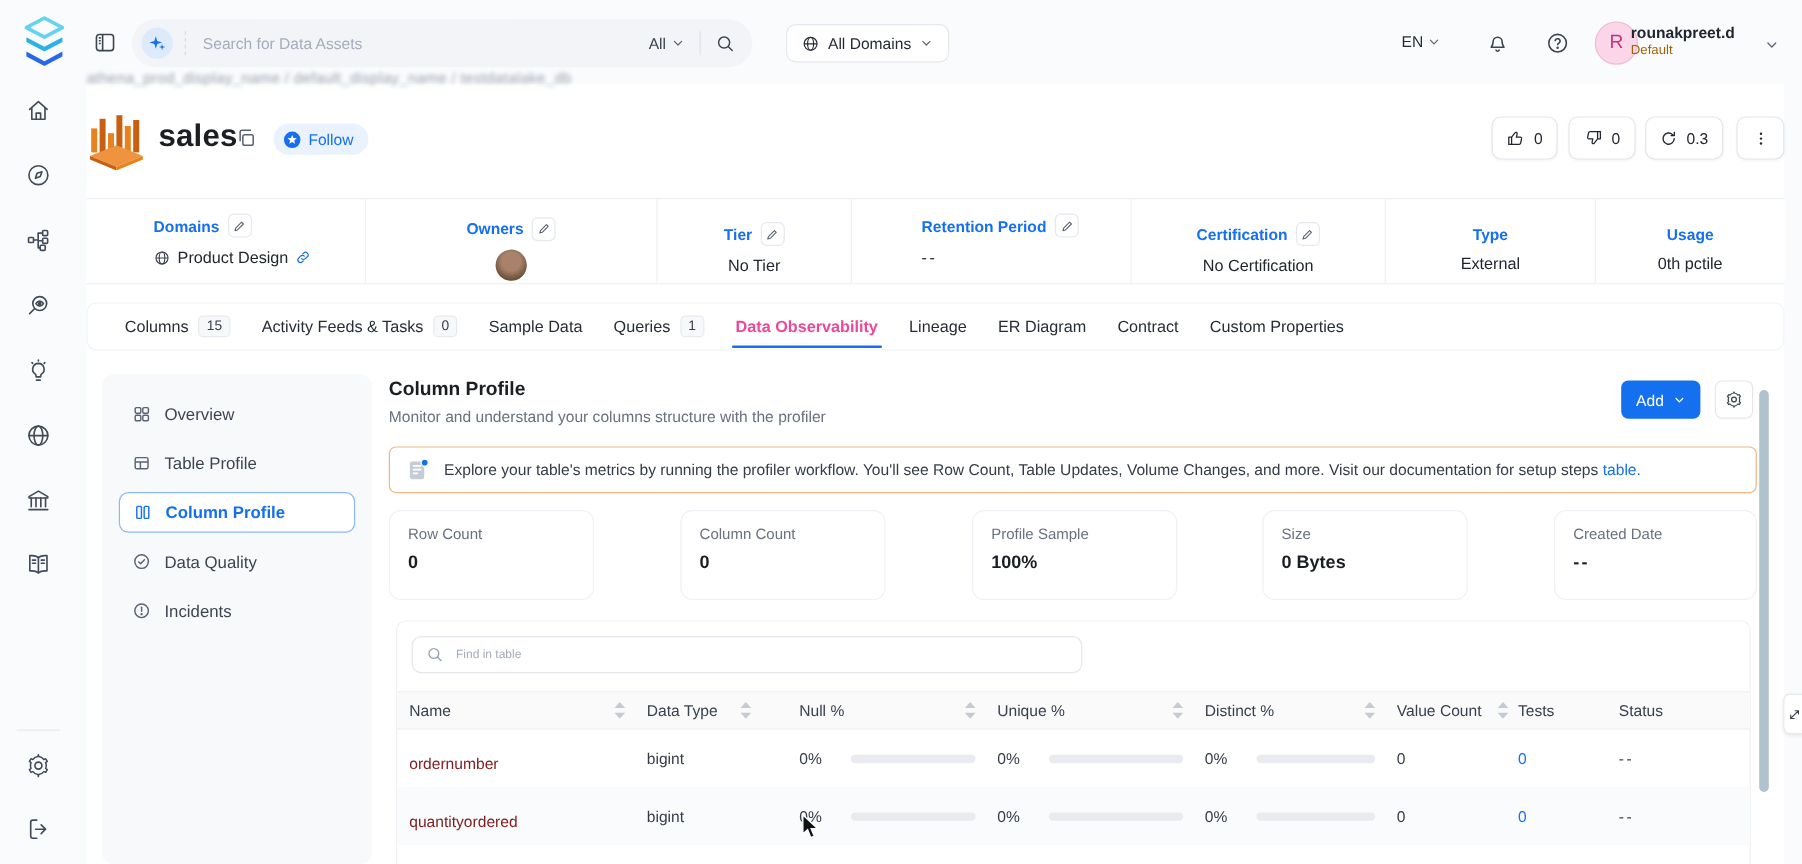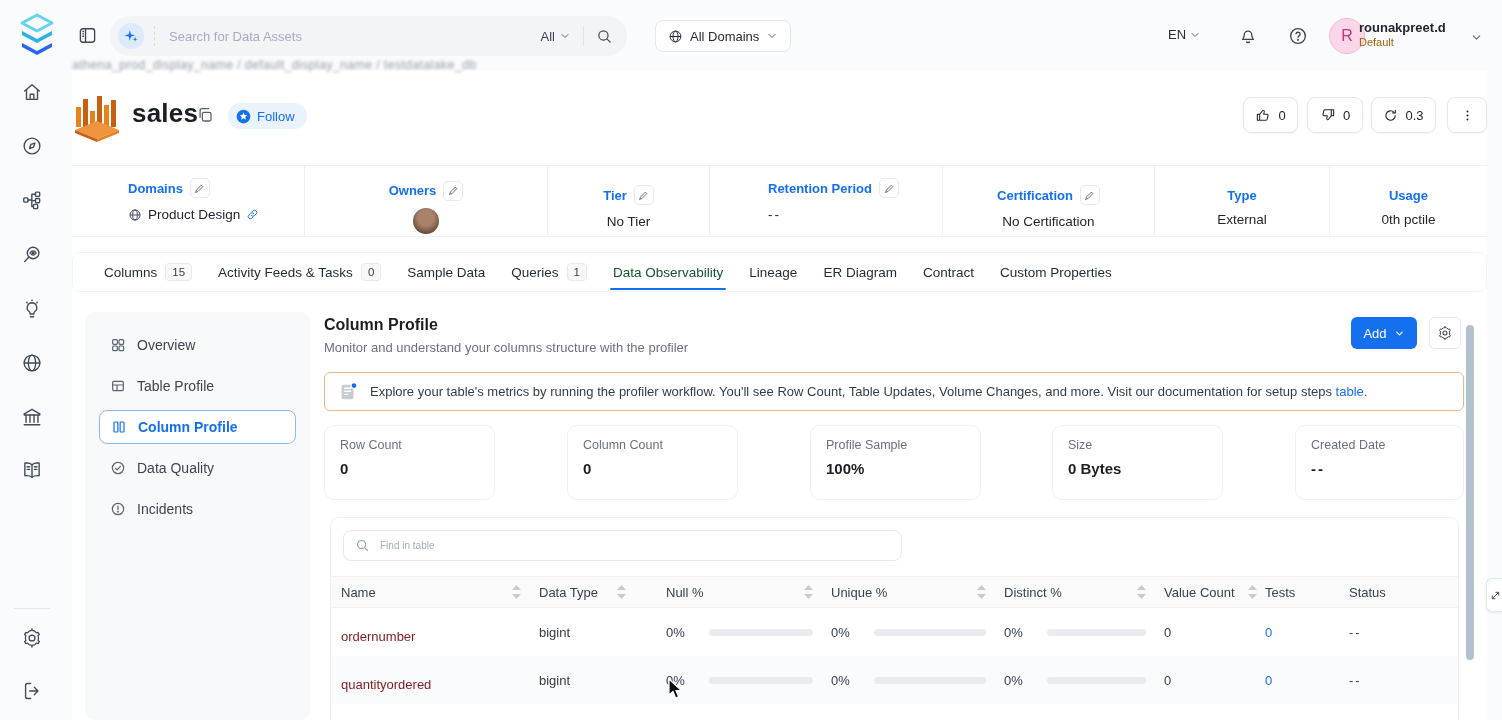--- a/index.html
+++ b/index.html
@@ -82,21 +82,21 @@
   .owner-photo { margin-top:7px; width:26px; height:26px; border-radius:50%;
     background:radial-gradient(circle at 50% 38%, #a8826a 0 38%, #6d503c 72%, #4e382a 100%); }
 
   
   .tabs-card {
     left:72px; top:252px; width:1415px; height:40px; background:#fff;
     border:1px solid #f1f3f6; border-radius:8px; display:flex; align-items:stretch; padding:0 6px 0 18px;
   }
   .tab { position:relative; display:flex; align-items:center; gap:8px; padding:0 13px; color:#272d38; cursor:pointer; font-size:13.5px; }
   .tab-badge { font-size:11.5px; color:#3a414d; background:#f7f8fa; border:1px solid #e7eaef; border-radius:4px; padding:1px 6px; line-height:1.3; }
-  .tab.active { color:#14532d; font-weight:400; }
+  .tab.active { color:#ec4899; font-weight:700; }
   .tab.active::after { content:""; position:absolute; left:10px; right:10px; bottom:1px; height:2.5px; background:#1570ef; border-radius:2px; }
 
   
   .profiler-nav { left:85px; top:312px; width:225px; height:408px; background:#f8f9fb; border-radius:10px; padding:16px 14px; }
   .pnav-item { height:34px; margin-bottom:7px; display:flex; align-items:center; gap:11px; padding:0 11px;
     color:#3e4551; font-size:14px; border-radius:8px; cursor:pointer; }
   .pnav-item .ic { color:#5a6372; }
   .pnav-item.active { background:#fff; border:1px solid #8db8f8; color:#1570ef; font-weight:700; }
   .pnav-item.active .ic { color:#1570ef; }
 

